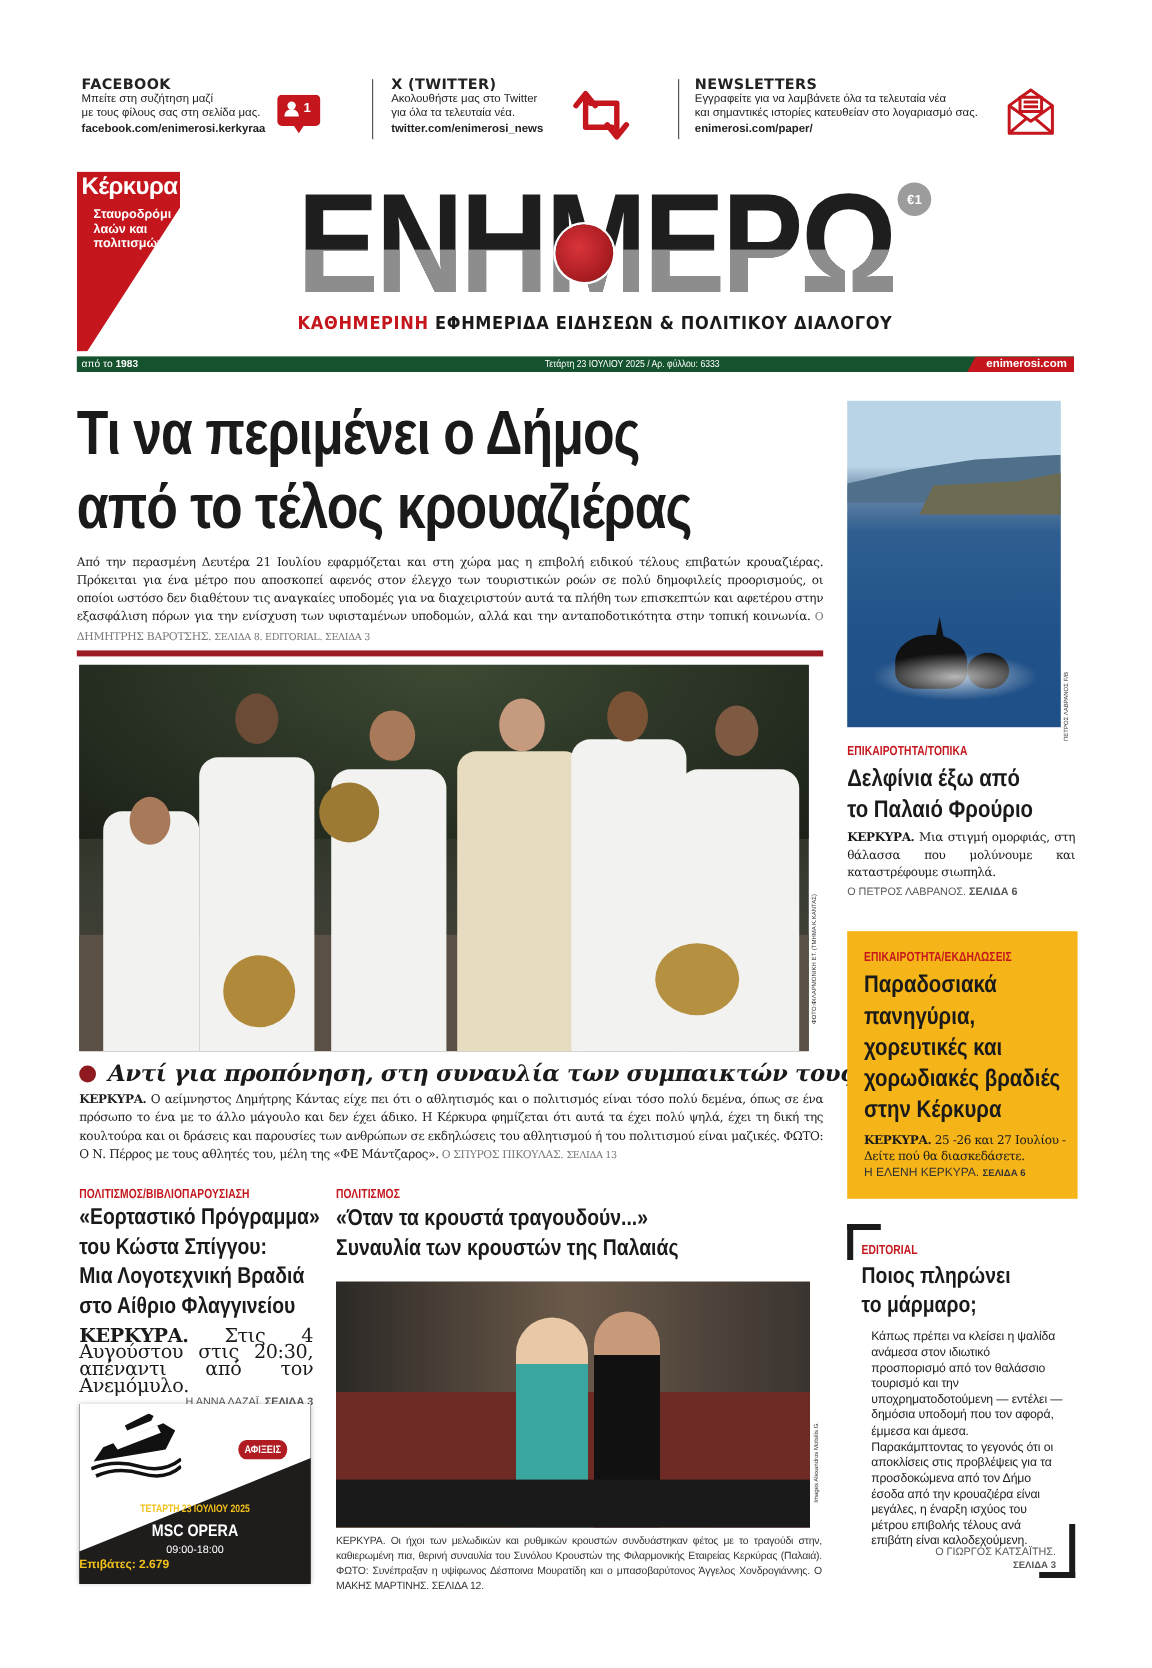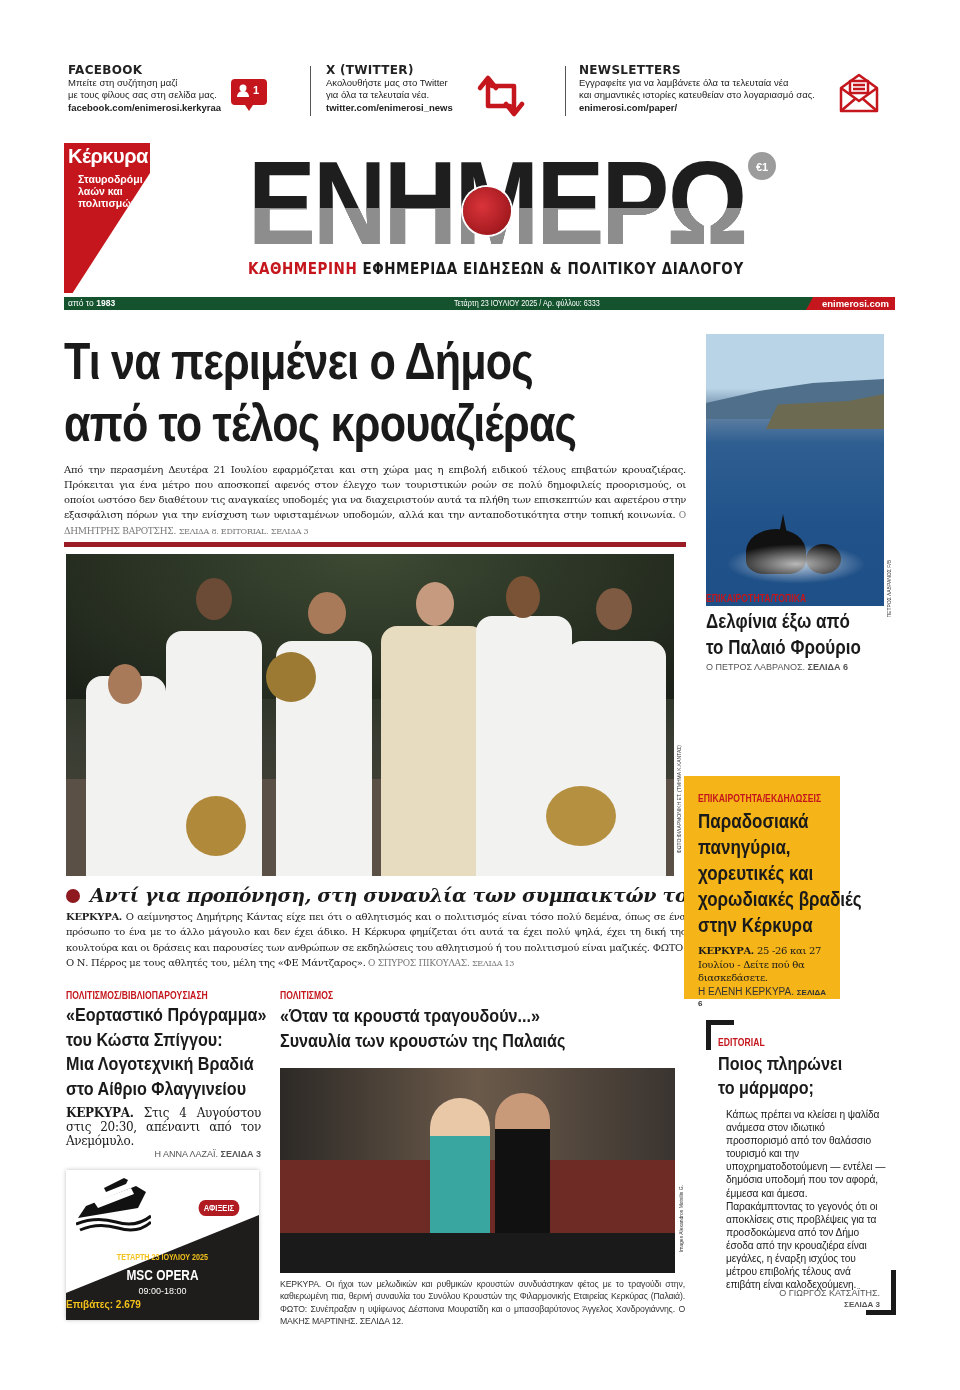--- a/index.html
+++ b/index.html
@@ -36,33 +36,33 @@
 .head{position:absolute;border-radius:50%;background:#a87a5a}
 .credit-v{position:absolute;font-size:5px;color:#333;writing-mode:vertical-rl;transform:rotate(180deg)}
 .sub1{position:absolute;left:66px;top:884px;font-family:"DejaVu Serif",serif;font-style:italic;font-weight:bold;font-size:19px;color:#1a1a1a;letter-spacing:-.3px}
 .sub1 .dot{display:inline-block;width:14px;height:14px;border-radius:50%;background:#8e1a1f;margin-right:10px;vertical-align:-1px}
 .body1{position:absolute;left:66px;top:909px;width:620px;font-family:"DejaVu Serif",serif;font-size:10px;line-height:15.4px;text-align:justify;letter-spacing:-.3px;color:#222}
 .kick{font-weight:bold;font-family:"DejaVu Serif",serif}
 
 .photo2{position:absolute;left:706px;top:334px;width:178px;height:272px;background:linear-gradient(180deg,#b9d4e6 0%,#b9d4e6 20%,#6a87a6 28%,#2f5f91 40%,#21528a 70%,#1e4f86 100%);overflow:hidden}
 .rub{font-family:"Liberation Sans",sans-serif;font-weight:bold;color:#c4161c;font-size:11px;transform:scaleX(.78);transform-origin:left;white-space:nowrap;letter-spacing:.1px}
 .h2{font-family:"Liberation Sans",sans-serif;font-weight:bold;color:#1a1a1a;transform:scaleX(.85);transform-origin:left top;white-space:nowrap}
-.dolph{position:absolute;left:706px;top:592px;width:190px}
+.dolph{position:absolute;left:706px;top:620px;width:190px}
 .dolph .h2{font-size:20px;line-height:26px;margin-top:4px}
 .dolph .txt{font-family:"DejaVu Serif",serif;font-size:10px;line-height:14.5px;text-align:justify;margin-top:4px;letter-spacing:-.3px}
 .dolph .by{font-size:9px;color:#555;text-align:left;margin-top:2px}
-.yellow{position:absolute;left:684px;top:776px;width:156px;height:223px;background:#f5b418;padding:16px 8px 0 14px}
+.yellow{position:absolute;left:706px;top:776px;width:192px;height:223px;background:#f5b418;padding:16px 8px 0 14px}
 .yellow .rub{color:#c4161c}
 .yellow .h2{font-size:20px;line-height:26px;margin-top:4px;color:#1a1a1a}
 .yellow .txt{font-family:"DejaVu Serif",serif;font-size:10px;line-height:13.5px;margin-top:6px;letter-spacing:-.3px}
 .yellow .by{font-family:"Liberation Sans",sans-serif;font-size:10px;color:#333;margin-top:1px}
 
 .book{position:absolute;left:66px;top:989px;width:195px}
 .book .h2{font-size:19px;line-height:24.5px;margin-top:2px}
-.book .txt{font-family:"DejaVu Serif",serif;font-size:12px;line-height:14px;text-align:justify;margin-top:5px;letter-spacing:-.3px}
+.book .txt{font-family:"DejaVu Serif",serif;font-size:16px;line-height:14px;text-align:justify;margin-top:5px;letter-spacing:-.3px}
 .book .by{font-size:9px;color:#555;text-align:right;margin-top:1px}
 .cruise{position:absolute;left:66px;top:1170px;width:193px;height:150px;background:#1f1c1c;overflow:hidden;box-shadow:0 0 4px rgba(0,0,0,.25)}
 .cruise .white{position:absolute;left:0;top:0;width:100%;height:100%;background:#fff;clip-path:polygon(0 0,100% 0,100% 30%,0 82%)}
 .cruise .badge{position:absolute;left:129px;top:30px;background:#b01c22;color:#fff;font-weight:bold;font-size:9px;padding:3px 6px;border-radius:10px;transform:scaleX(.85)}
 .cruise .date{position:absolute;left:0;width:100%;top:82px;text-align:center;color:#f2c21a;font-weight:bold;font-size:9px;transform:scaleX(.8)}
 .cruise .ship{position:absolute;left:0;width:100%;top:97px;text-align:center;color:#fff;font-weight:bold;font-size:14px;transform:scaleX(.85)}
 .cruise .hrs{position:absolute;left:0;width:100%;top:116px;text-align:center;color:#fff;font-size:9px}
 .cruise .pax{position:absolute;left:0;width:100%;top:129px;text-align:left;color:#f2c21a;font-weight:bold;font-size:10px}
 
 .perc{position:absolute;left:280px;top:989px;width:410px}
@@ -186,20 +186,21 @@
   <div style="position:absolute;left:100px;top:210px;width:35px;height:30px;background:#1a1a1a;border-radius:50%"></div>
   <div style="position:absolute;left:20px;top:210px;width:140px;height:40px;background:radial-gradient(ellipse,rgba(255,255,255,.7),rgba(255,255,255,0) 70%)"></div>
 </div>
 <div class="credit-v" style="left:886px;top:560px">ΠΕΤΡΟΣ ΛΑΒΡΑΝΟΣ F/B</div>
 <div class="dolph">
   <div class="rub">ΕΠΙΚΑΙΡΟΤΗΤΑ/ΤΟΠΙΚΑ</div>
   <div class="h2">
       <div>Δελφίνια έξω από</div>
       <div>το Παλαιό Φρούριο</div>
     </div>
+  <div class="txt"><span class="kick">ΚΕΡΚΥΡΑ.</span><span> Μια στιγμή ομορφιάς, στη θάλασσα που μολύνουμε και καταστρέφουμε σιωπηλά.</span></div>
   <div class="by"><span>Ο ΠΕΤΡΟΣ ΛΑΒΡΑΝΟΣ. </span><b>ΣΕΛΙΔΑ 6</b></div>
 </div>
 
 <div class="yellow">
   <div class="rub">ΕΠΙΚΑΙΡΟΤΗΤΑ/ΕΚΔΗΛΩΣΕΙΣ</div>
   <div class="h2">
     <div>Παραδοσιακά</div>
       <div>πανηγύρια,</div>
       <div>χορευτικές και</div>
       <div>χορωδιακές βραδιές</div>

